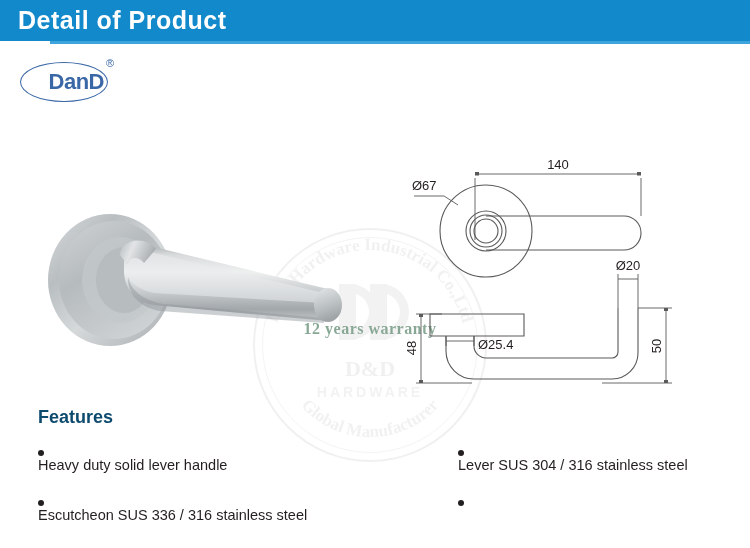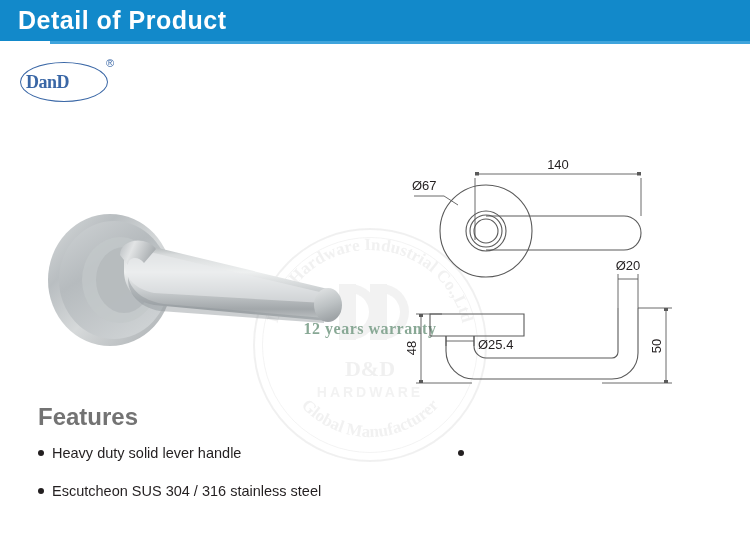--- a/index.html
+++ b/index.html
@@ -32,23 +32,23 @@
   .logo{
     position:absolute;left:18px;top:56px;width:120px;height:52px;
   }
   .logo-ellipse{
     position:absolute;left:2px;top:6px;width:88px;height:40px;
     border:1.6px solid #3a67a6;border-radius:50%;
     box-sizing:border-box;
   }
   .logo-text{
     position:absolute;left:8px;top:12px;width:78px;
-    text-align:left;
-    font-family:Liberation Serif, serif;
-    font-size:18px;font-weight:bold;color:#3a67a6;
+    text-align:right;
+    font-family:Liberation Sans, sans-serif;
+    font-size:22px;font-weight:bold;color:#3a67a6;
     line-height:28px;letter-spacing:-.5px;
   }
   .logo-reg{
     position:absolute;left:88px;top:2px;
     font-size:11px;color:#3a67a6;line-height:11px;
   }
 
   
   .watermark{
     position:absolute;left:253px;top:228px;width:234px;height:234px;
@@ -109,29 +109,29 @@
     position:absolute;left:396px;top:148px;width:348px;height:266px;
   }
   .drawing text{
     font-family:"Liberation Sans", sans-serif;
     font-size:13px;fill:#231f20;
   }
 
   
   .features-title{
     position:absolute;left:38px;top:404px;
-    font-size:24px;font-weight:bold;color:#737373;
+    font-size:18px;font-weight:bold;color:#0c4a6e;
     line-height:26px;
   }
   .feat-col-left{position:absolute;left:38px;top:444px;width:400px;}
   .feat-col-right{position:absolute;left:458px;top:444px;width:290px;}
   .feat-item{
     display:flex;align-items:flex-start;
     font-size:14.5px;color:#231f20;line-height:18px;
-    margin-bottom:20px;white-space:nowrap;
+    margin-bottom:20px;white-space:nowrap;flex-direction:column;
   }
   .feat-bullet{
     display:inline-block;width:6px;height:6px;border-radius:50%;
     background:#231f20;margin-right:8px;margin-top:6px;flex:0 0 auto;
   }
 </style>
 </head>
 <body>
 
 <div class="header-bar"></div>
@@ -295,21 +295,25 @@
 
 <div class="features-title">Features</div>
 
 <div class="feat-col-left">
   <div class="feat-item">
     <span class="feat-bullet"></span>
     <span>Heavy duty solid lever handle</span>
   </div>
   <div class="feat-item">
     <span class="feat-bullet"></span>
-    <span>Escutcheon SUS 304 / 316 stainless steel</span>
+    <span>Escutcheon SUS 336 / 316 stainless steel</span>
   </div>
 </div>
 
 <div class="feat-col-right">
   <div class="feat-item">
     <span class="feat-bullet"></span>
+    <span>Lever SUS 304 / 316 stainless steel</span>
+  </div>
+  <div class="feat-item">
+    <span class="feat-bullet"></span>
   </div>
 </div>
 
 </body></html>

